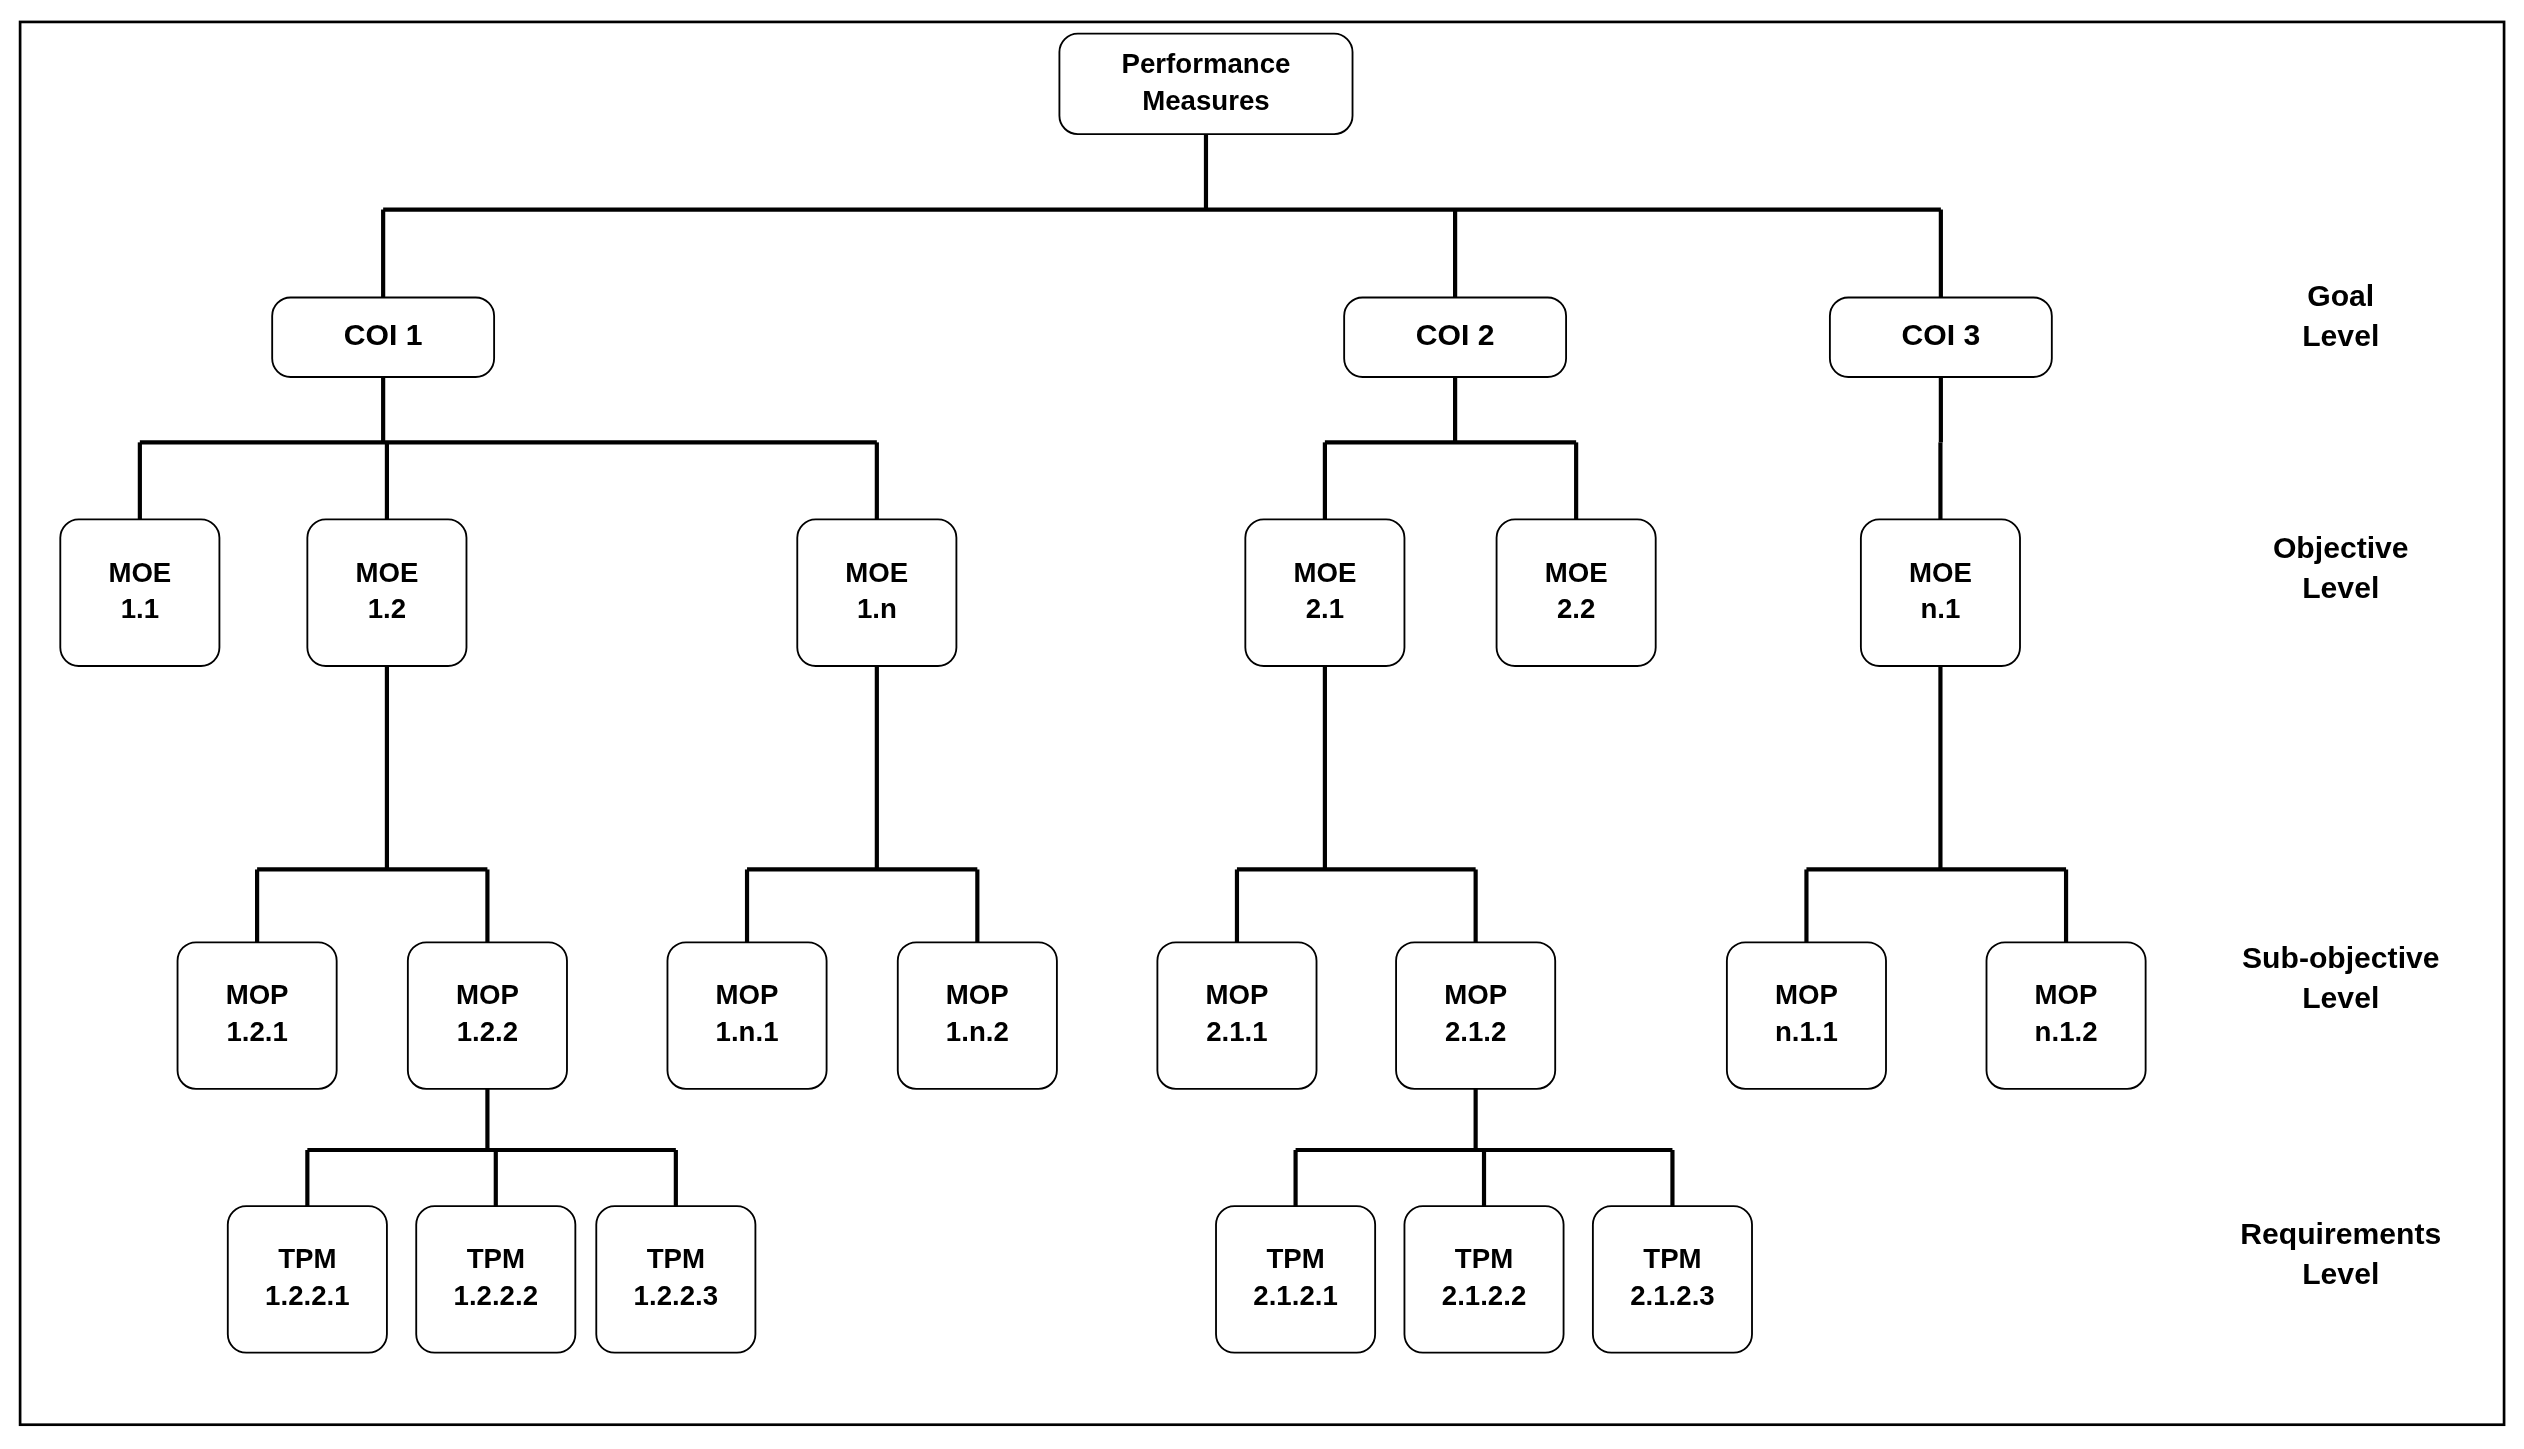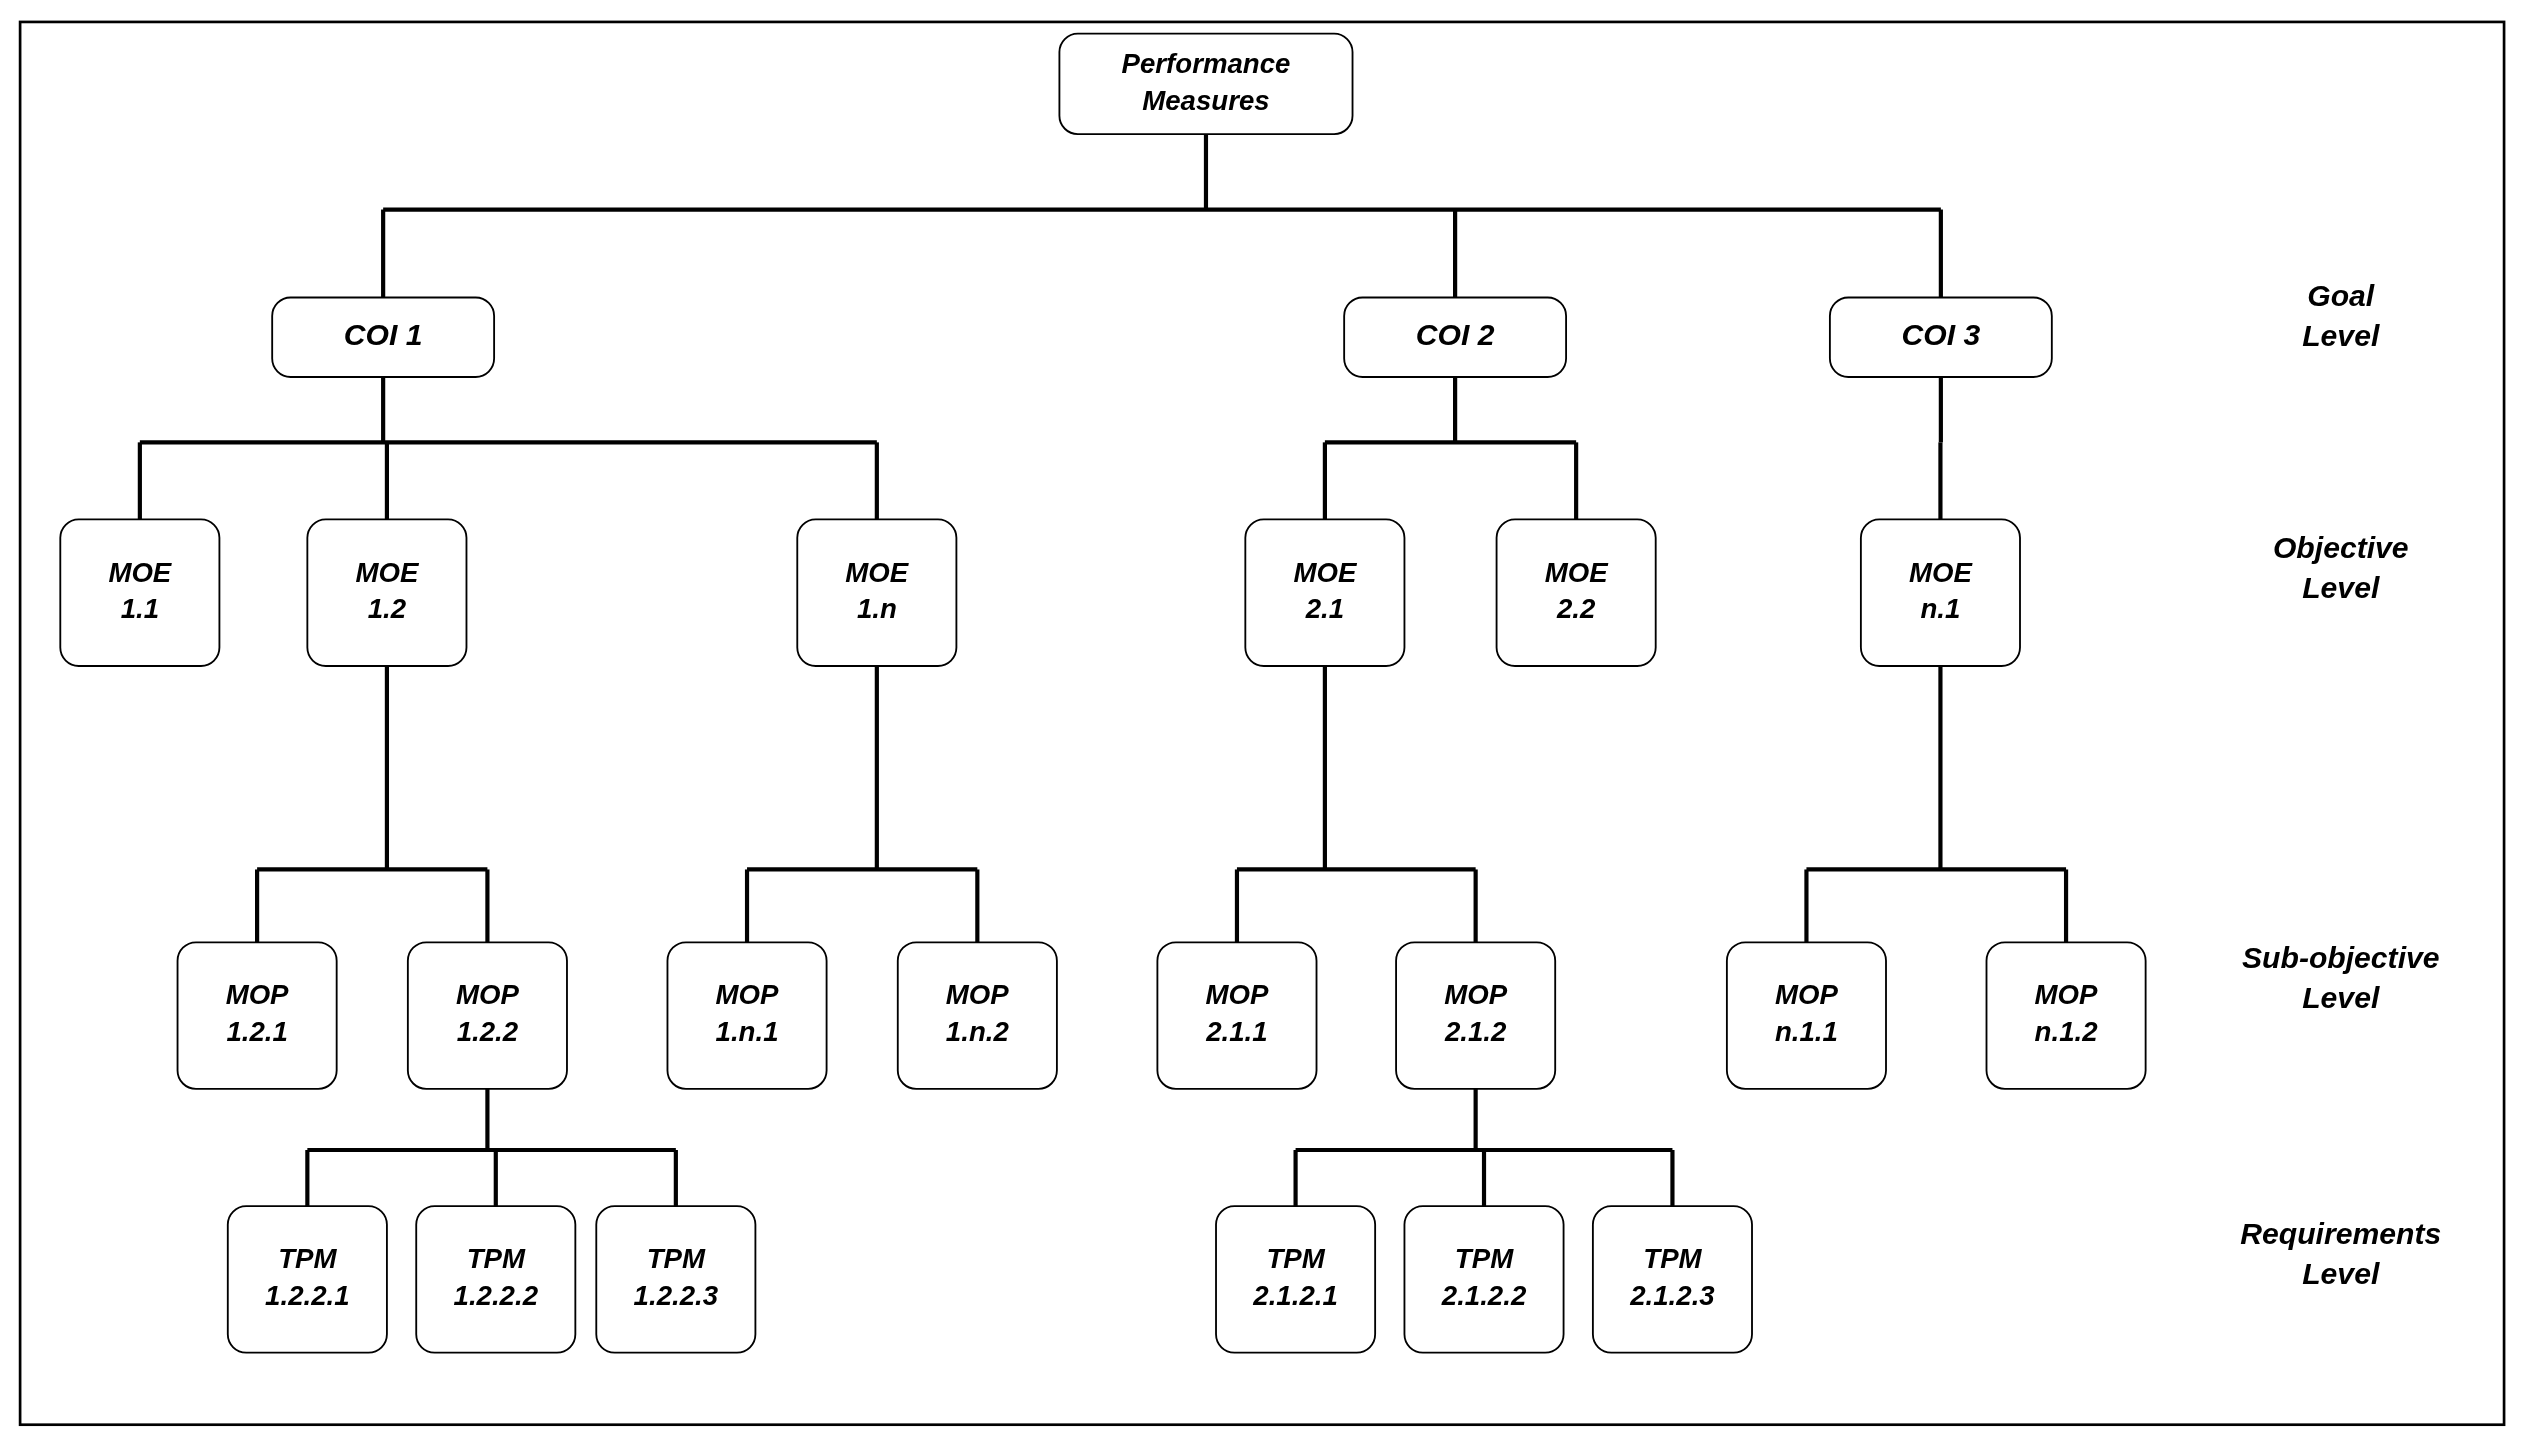--- a/index.html
+++ b/index.html
@@ -11,21 +11,20 @@
     width: 2525px;
     height: 1450px;
     font-family: "Liberation Sans", sans-serif;
     overflow: hidden;
   }
   #diagram-root {
     position: relative;
     width: 2525px;
     height: 1450px;
     background: #ffffff;
-    font-style: italic;
   }
   #diagram-svg {
     position: absolute;
     top: 0;
     left: 0;
     width: 2525px;
     height: 1450px;
     display: block;
   }
   .node-box {

